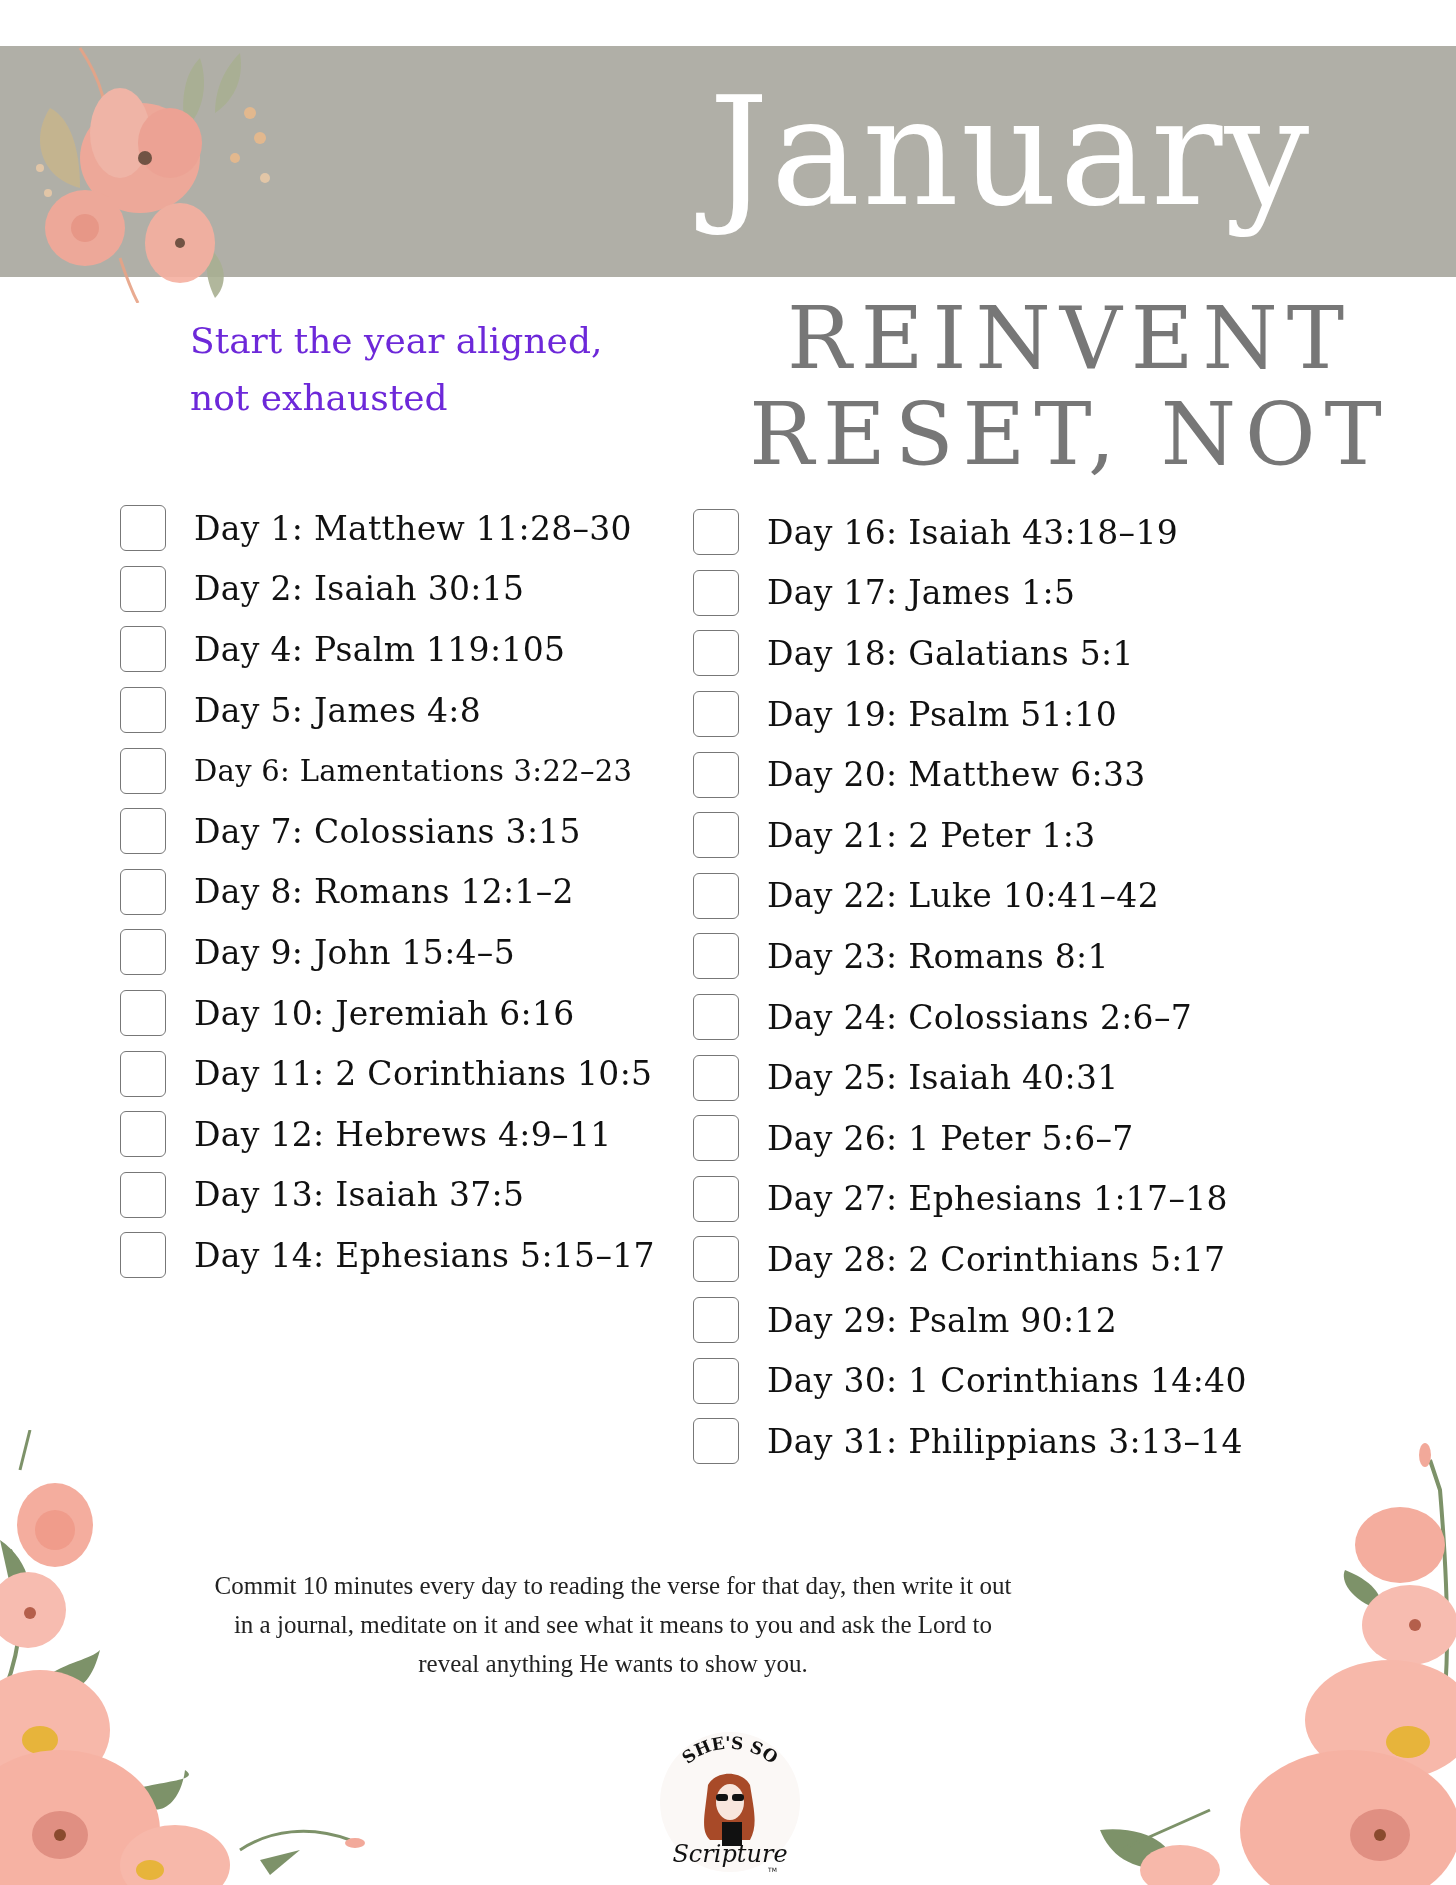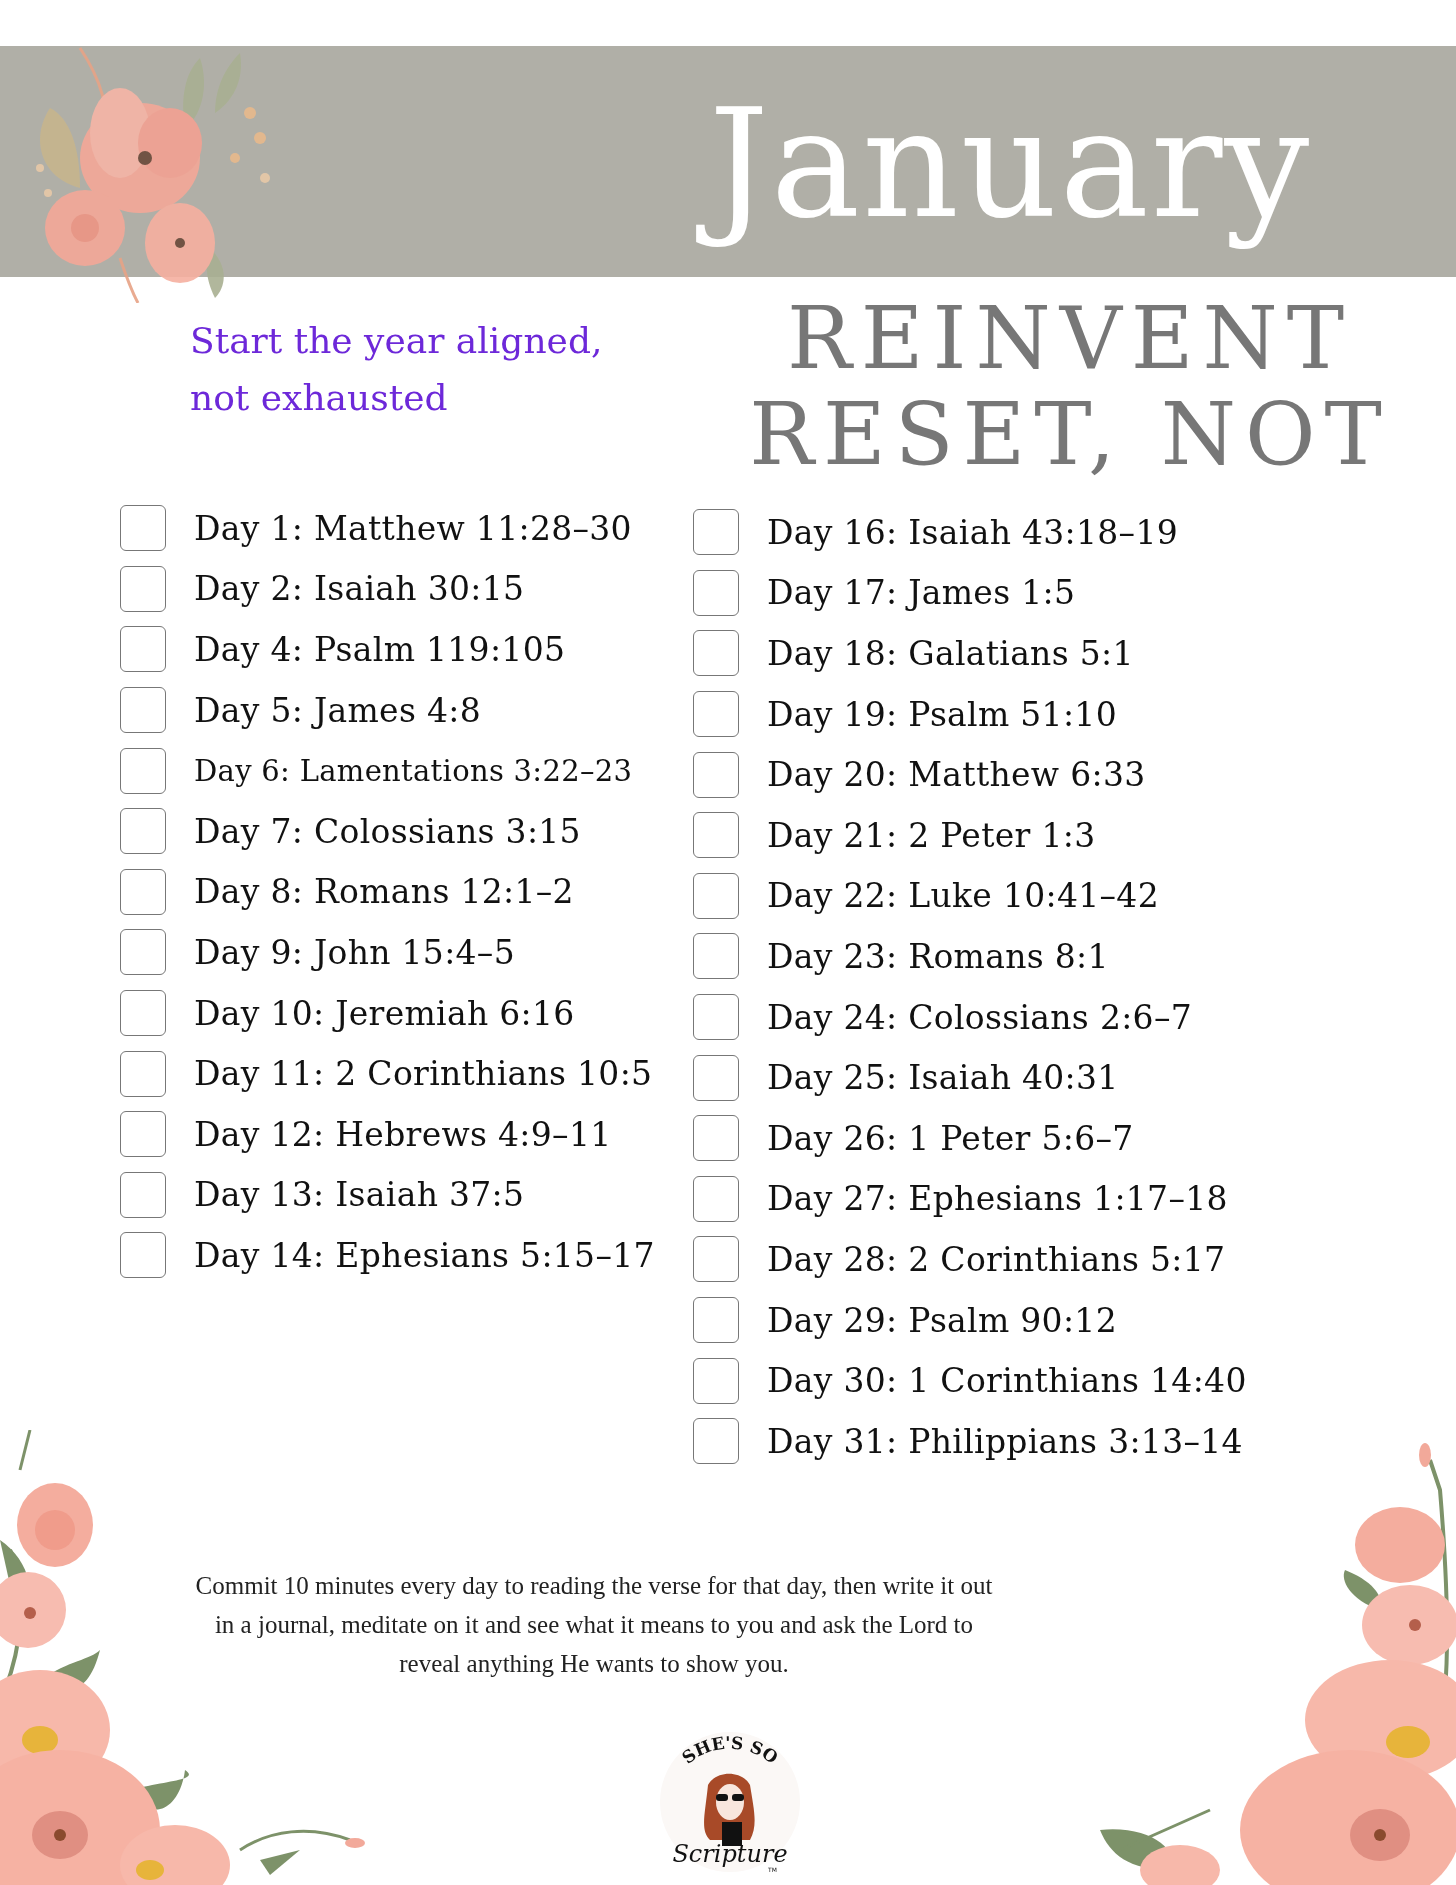--- a/index.html
+++ b/index.html
@@ -4,21 +4,21 @@
 <style>
   * { box-sizing: border-box; margin: 0; padding: 0; }
   html, body { width: 1456px; height: 1885px; background: #ffffff; overflow: hidden; }
   body { position: relative; font-family: "DejaVu Serif", serif; color: #111; }
 
   .header-band {
     position: absolute; left: 0; top: 46px; width: 1456px; height: 231px;
     background: #b0afa7;
   }
   .month-title {
-    position: absolute; left: 680px; top: 64px; width: 660px; text-align: center;
+    position: absolute; left: 680px; top: 52px; width: 660px; text-align: center;
     font-family: "DejaVu Serif", serif; font-size: 150px; line-height: 200px;
     color: #ffffff; letter-spacing: 2px; font-weight: normal;
   }
   .floral-top { position: absolute; left: 10px; top: 18px; width: 270px; height: 285px; }
 
   .subtitle {
     position: absolute; left: 190px; top: 312px; width: 480px; text-align: left;
     font-family: "DejaVu Serif", serif; font-size: 36px; line-height: 57px; color: #6d28d9;
   }
   .headline {
@@ -35,21 +35,21 @@
     width: 46px; height: 46px; border: 1.6px solid #777; border-radius: 6px;
     flex: 0 0 auto; background: #fff; cursor: pointer;
   }
   .item-label {
     margin-left: 28px; font-family: "DejaVu Serif", serif; font-size: 33px; color: #111;
     white-space: nowrap; letter-spacing: 0.3px;
   }
   .item-label.small { font-size: 29px; }
 
   .instructions {
-    position: absolute; left: 134px; top: 1566px; width: 920px; text-align: center;
+    position: absolute; left: 153px; top: 1566px; width: 920px; text-align: center;
     font-family: "Liberation Serif", serif; font-size: 25px; line-height: 39px; color: #222;
   }
 
   .logo { position: absolute; left: 650px; top: 1730px; width: 160px; height: 150px; }
   .floral-bl { position: absolute; left: 0; top: 1430px; width: 380px; height: 455px; }
   .floral-br { position: absolute; left: 1090px; top: 1430px; width: 366px; height: 455px; }
 </style>
 </head>
 <body>
 

